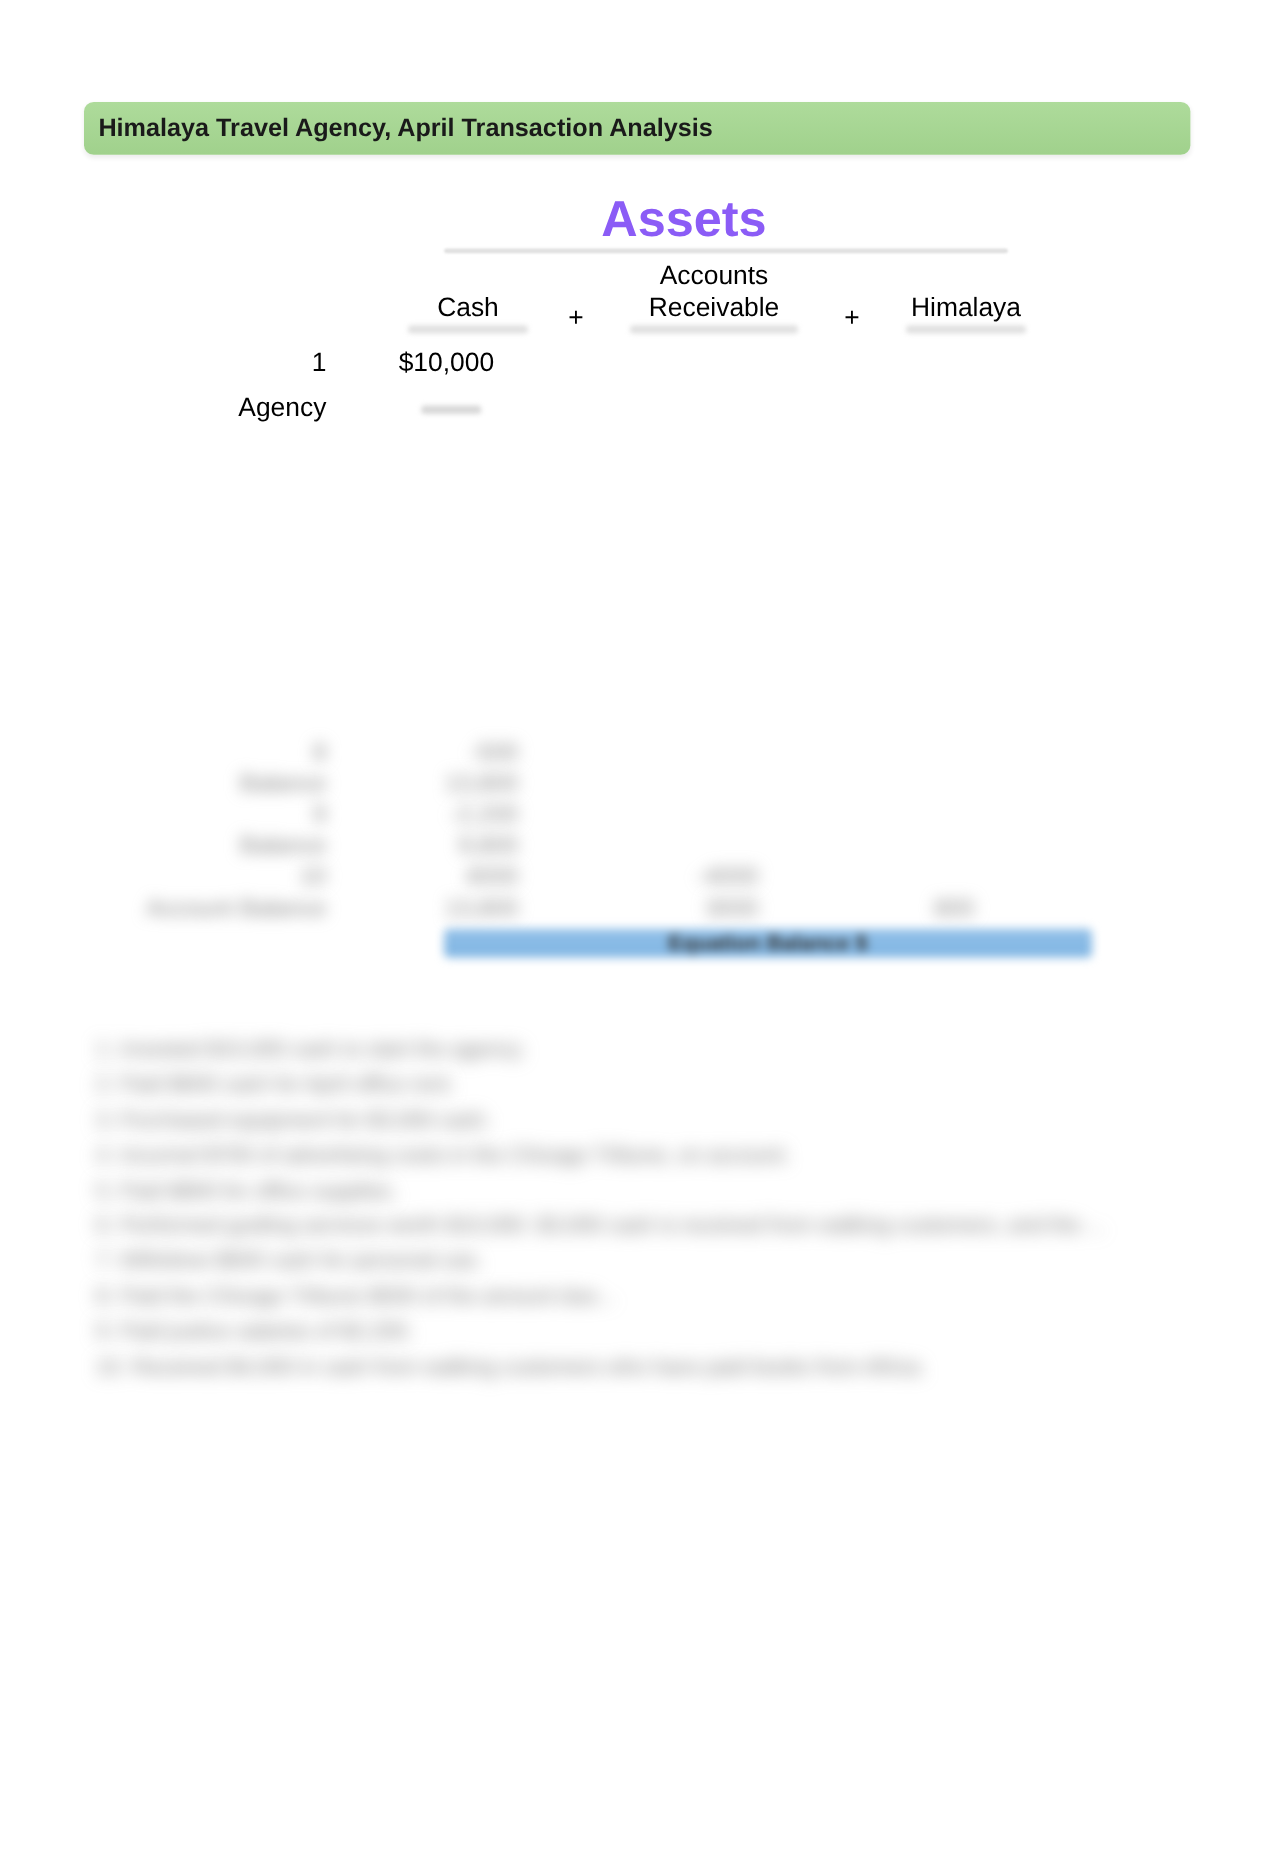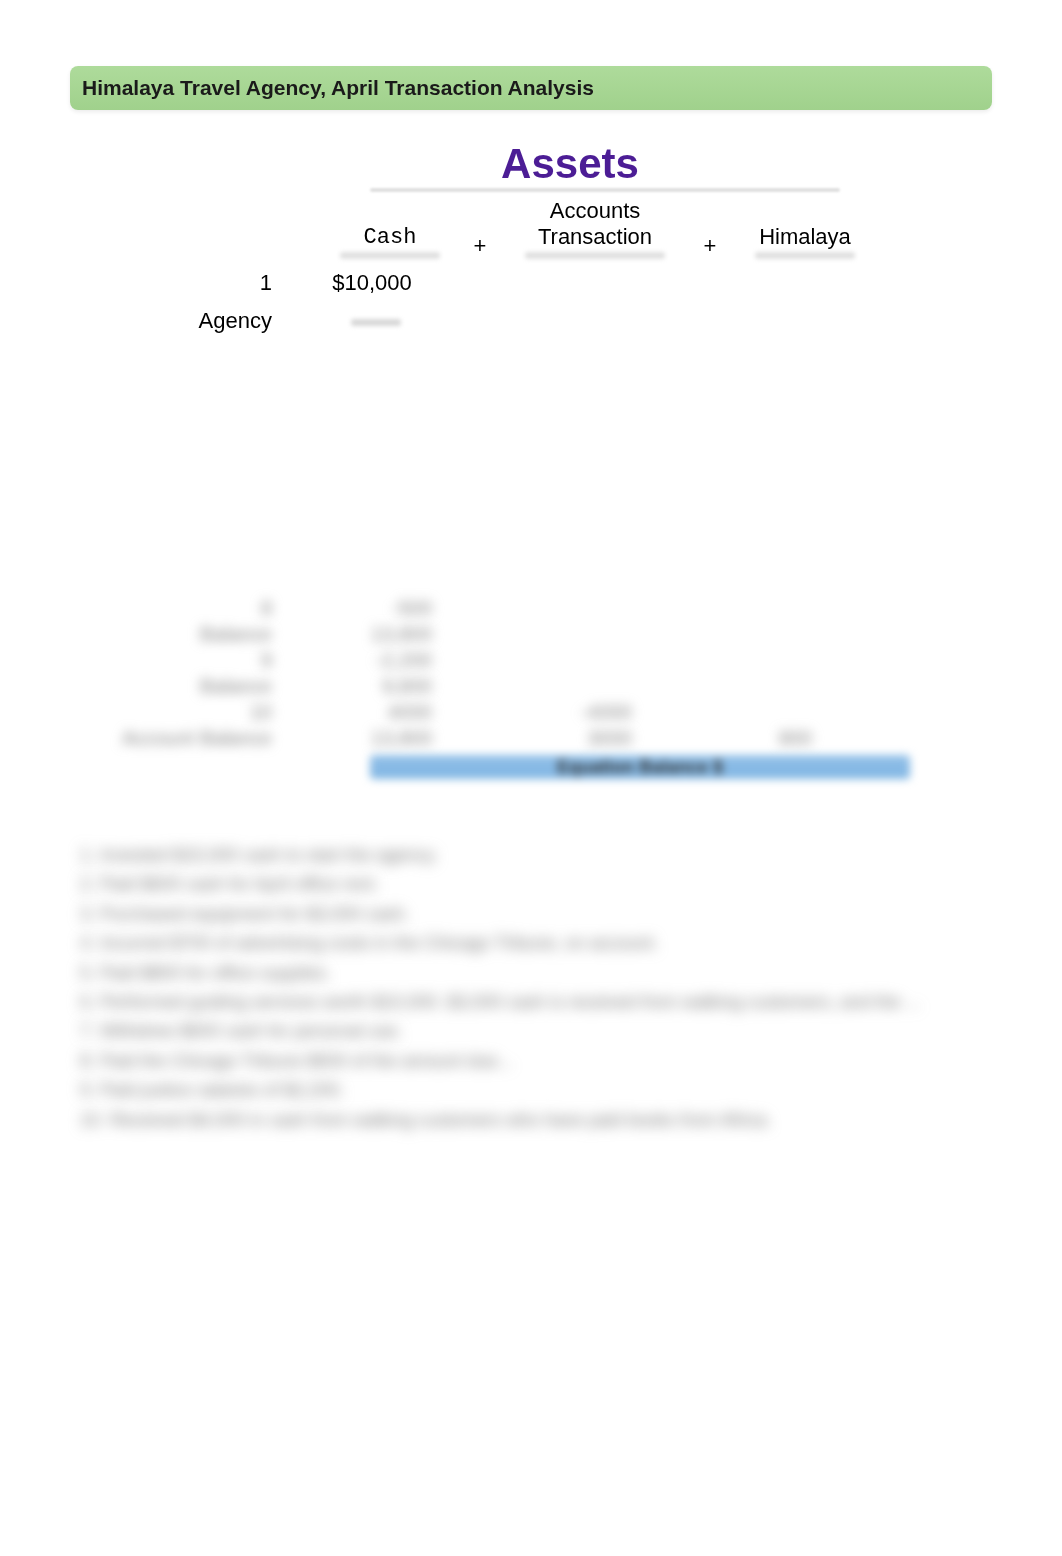--- a/index.html
+++ b/index.html
@@ -8,37 +8,37 @@
       box-sizing: border-box;
     }
     body {
       font-family: Arial, Helvetica, sans-serif;
       background: #ffffff;
       width: 1062px;
       height: 1556px;
       position: relative;
     }
     .page-container {
-      padding: 66px 70px 50px 70px;
+      padding: 85px 70px 50px 70px;
     }
     .title-bar {
       background: linear-gradient(to bottom, #aedb9b, #a0d18c);
       border-radius: 8px;
       padding: 10px 12px;
       font-weight: bold;
       font-size: 21px;
       color: #1a1a1a;
       margin-bottom: 30px;
       box-shadow: 0 2px 4px rgba(0,0,0,0.08);
     }
     .assets-heading {
       font-size: 42px;
       font-weight: bold;
       text-align: center;
-      color: #4c1d95;
+      color: #8b5cf6;
       margin-left: 230px;
       width: 540px;
       margin-bottom: 0px;
     }
     .header-underline {
       margin-left: 300px;
       width: 470px;
       height: 4px;
       border-radius: 2px;
       background: #e0e0e0;
@@ -55,21 +55,21 @@
     .column-headers .spacer-left {
       width: 260px;
     }
     .column-headers .col {
       text-align: center;
       display: flex;
       flex-direction: column;
       align-items: center;
       justify-content: flex-end;
     }
-    .col-cash { width: 120px; font-family: Liberation Mono, monospace; }
+    .col-cash { width: 120px; }
     .col-plus { width: 60px; text-align: center; }
     .col-ar { width: 170px; }
     .col-plus2 { width: 60px; text-align: center; }
     .col-supplies { width: 130px; }
     .col-underline {
       width: 100px;
       height: 7px;
       background: #e0e0e0;
       border-radius: 3px;
       filter: blur(2px);
@@ -162,21 +162,21 @@
     <div class="spacer-left"></div>
     <div class="col col-cash">
       <span>Cash</span>
       <div class="col-underline"></div>
     </div>
     <div class="col col-plus">
       <span>+</span>
     </div>
     <div class="col col-ar">
       <span>Accounts</span>
-      <span>Transaction</span>
+      <span>Receivable</span>
       <div class="col-underline wide"></div>
     </div>
     <div class="col col-plus2">
       <span>+</span>
     </div>
     <div class="col col-supplies">
       <span>Himalaya</span>
       <div class="col-underline"></div>
     </div>
   </div>

